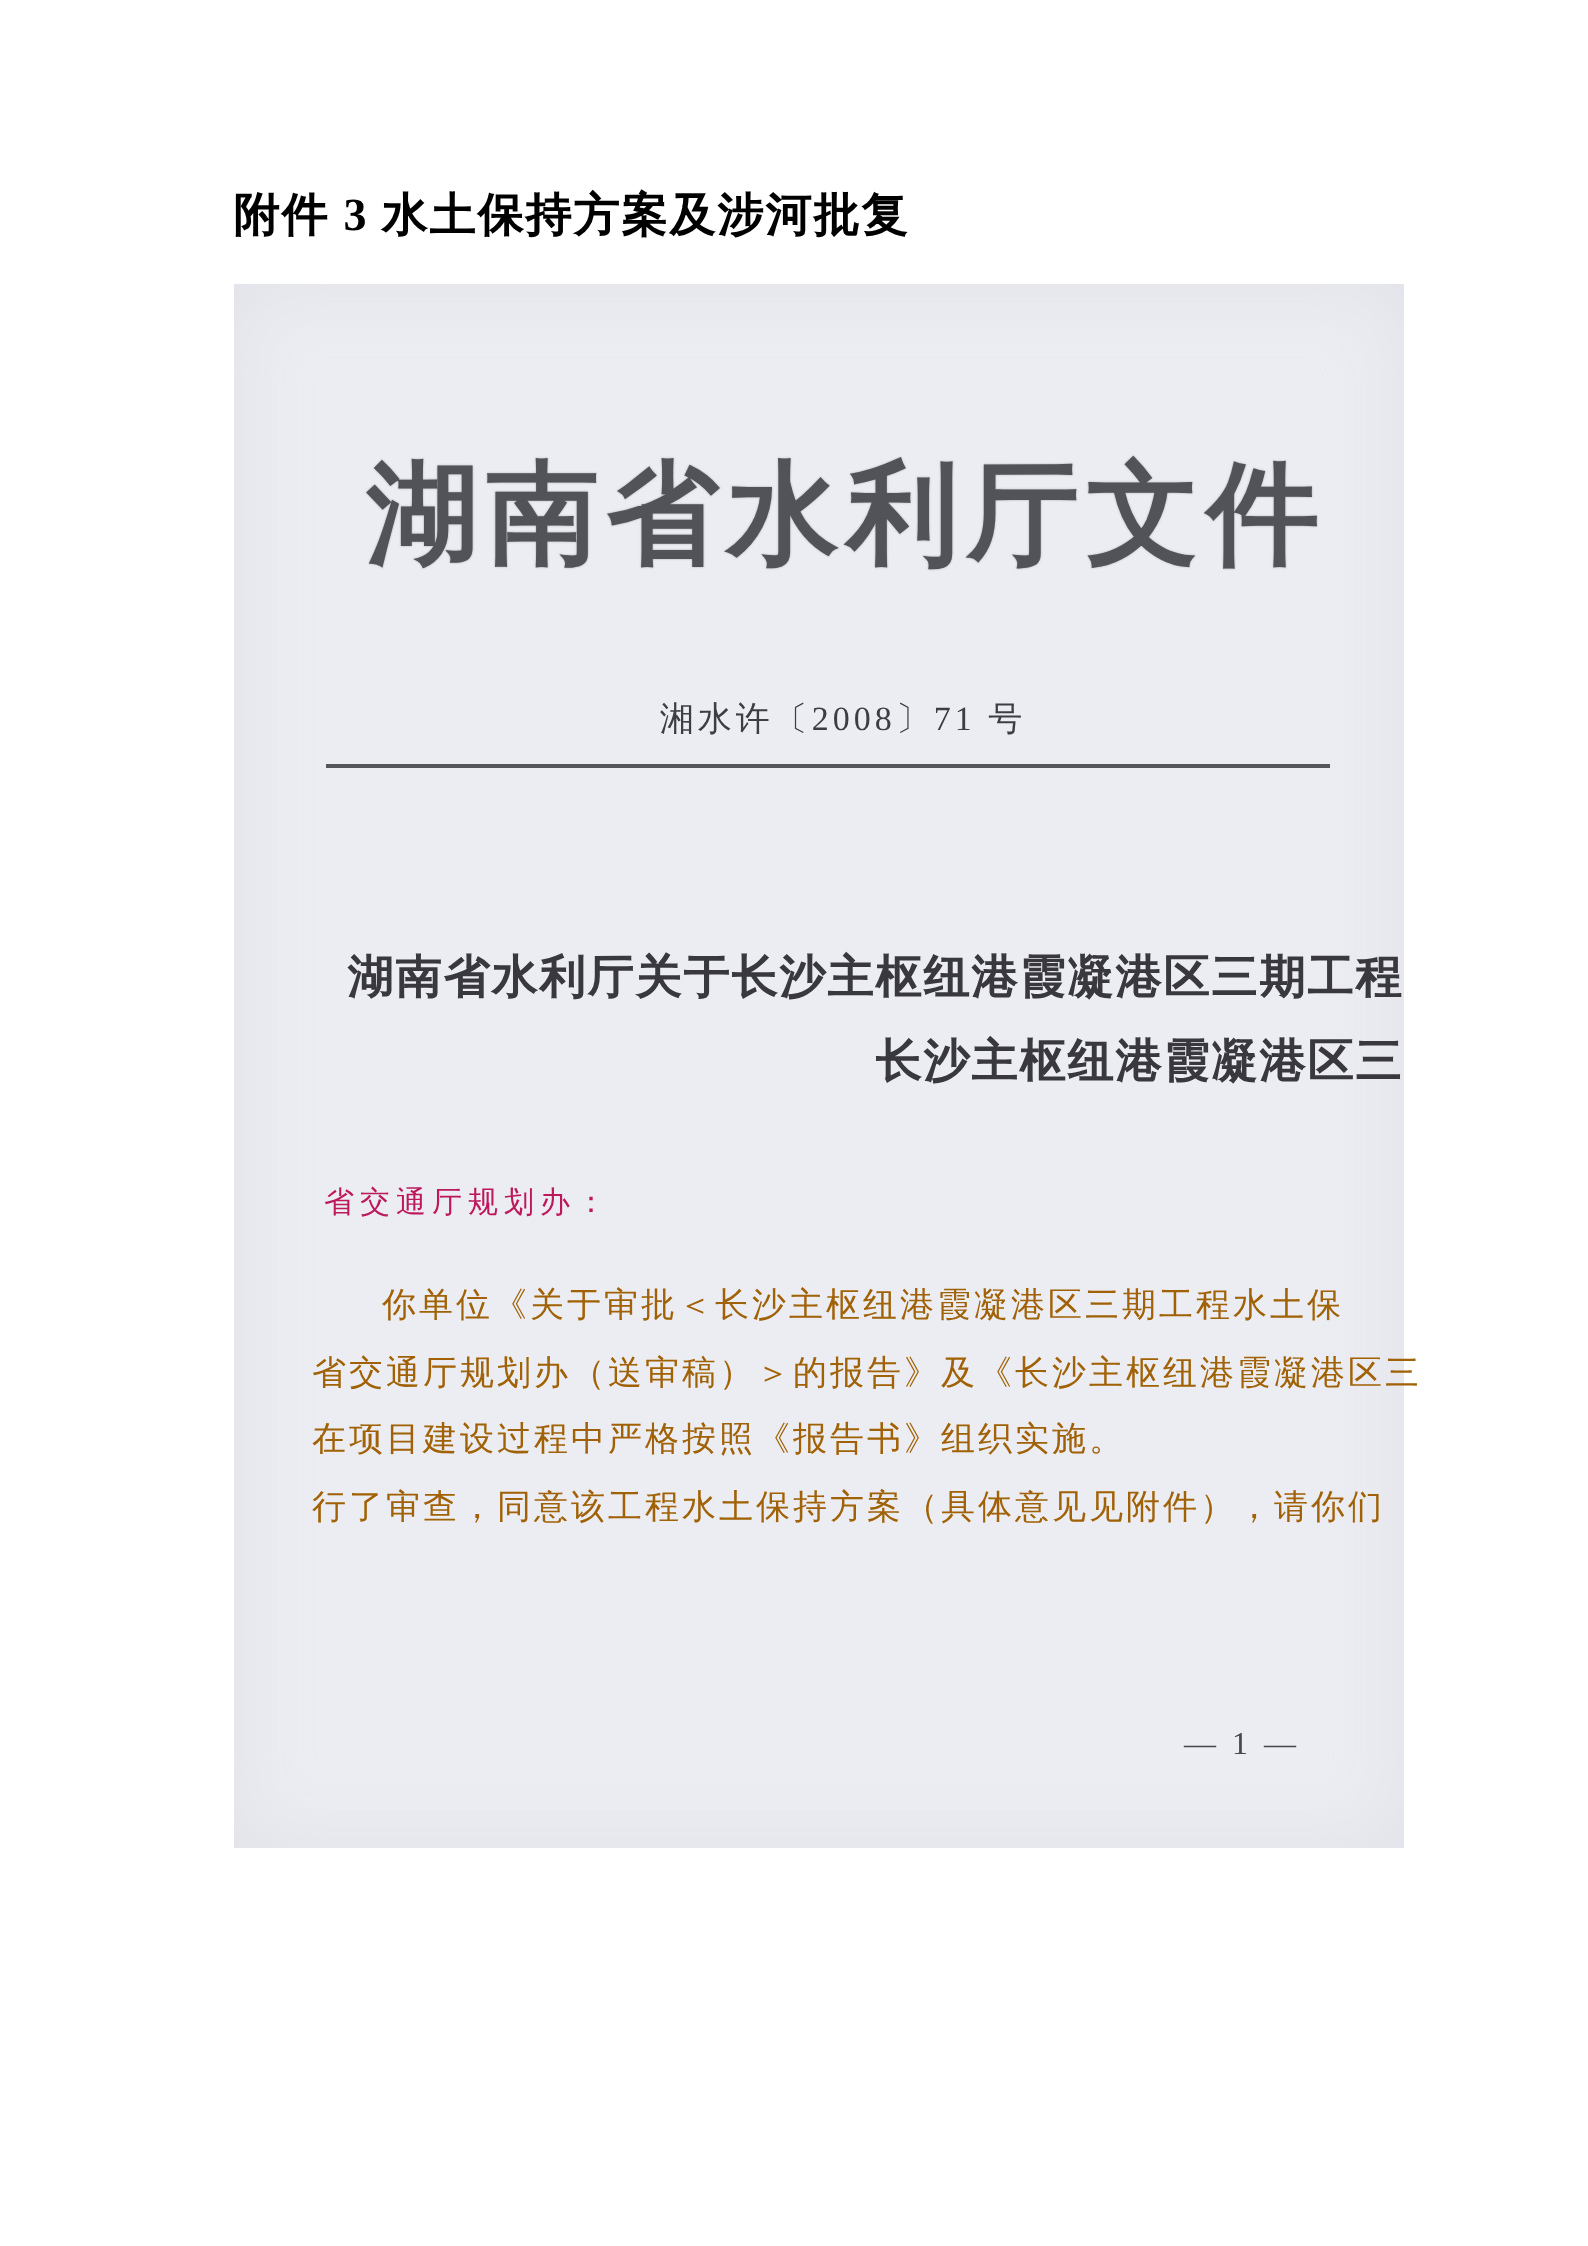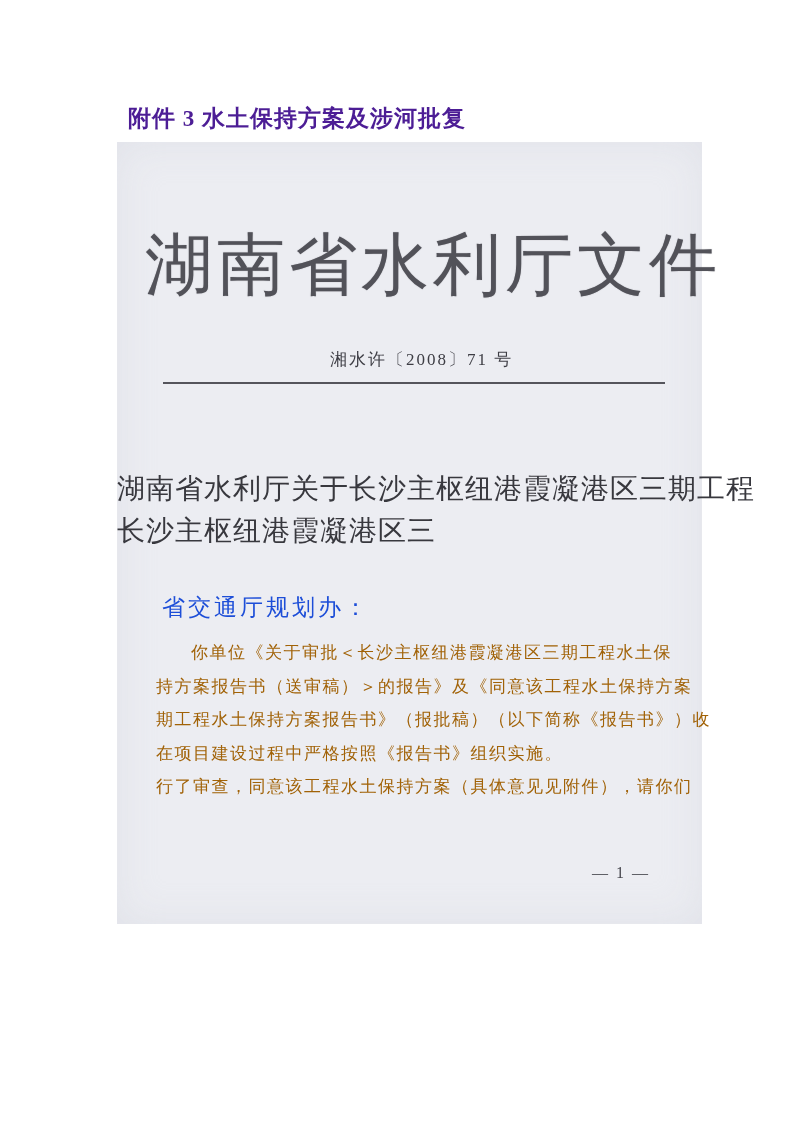--- a/index.html
+++ b/index.html
@@ -14,46 +14,46 @@
     position: relative;
     width: 794px;
     height: 1123px;
     background: #ffffff;
     overflow: hidden;
   }
   .attachment-heading {
     position: absolute;
     left: 117px;
     top: 92px;
-    margin: 11px;
+    margin: 0;
     font-size: 23px;
     font-weight: bold;
-    color: #4c1d95;
+    color: #000000;
     letter-spacing: 1px;
     white-space: nowrap;
   }
   
   .scan {
     position: absolute;
     left: 117px;
     top: 142px;
     width: 585px;
     height: 782px;
     background: #ecedf2;
     box-shadow: inset 0 0 40px rgba(210,212,222,0.45);
   }
   .agency-header {
     position: absolute;
     left: 0;
     right: 0;
     top: 78px;
     padding-left: 28px;
     text-align: center;
-    font-size: 68px;
-    font-weight: 400;
+    font-size: 56px;
+    font-weight: 700;
     color: #525259;
     letter-spacing: 4px;
     white-space: nowrap;
     text-shadow: 0 0 1px rgba(82,82,90,0.5);
   }
   .doc-number {
     position: absolute;
     left: 0;
     right: 0;
     top: 206px;
@@ -70,34 +70,34 @@
     top: 240px;
     width: 502px;
     height: 2px;
     background: #55555c;
   }
   .doc-title {
     position: absolute;
     left: 0;
     right: 0;
     top: 326px;
-    text-align: left;
-    font-size: 28px;
-    font-weight: normal;
+    text-align: right;
+    font-size: 23px;
+    font-weight: bold;
     color: #38383e;
     letter-spacing: 1px;
     line-height: 42px;
   }
   .doc-title div { white-space: nowrap; }
   .salutation {
     position: absolute;
     left: 45px;
     top: 450px;
-    font-size: 23px;
-    color: #1d4ed8;
+    font-size: 15px;
+    color: #be185d;
     letter-spacing: 3px;
     white-space: nowrap;
   }
   .body-text {
     position: absolute;
     left: 39px;
     top: 494px;
     width: 500px;
     font-size: 17px;
     color: #a16207;
@@ -133,22 +133,21 @@
 
     <div class="doc-title">
       <div>湖南省水利厅关于长沙主枢纽港霞凝港区三期工程</div>
       <div>长沙主枢纽港霞凝港区三</div>
     </div>
 
     <div class="salutation">省交通厅规划办：</div>
 
     <div class="body-text">
       <div class="body-line indent">你单位《关于审批＜长沙主枢纽港霞凝港区三期工程水土保</div>
-      <div class="body-line">持方案报告书（送审稿）＞的报告》及《同意该工程水土保持方案</div>
-      <div class="body-line">期工程水土保持方案报告书》（报批稿）（以下简称《报告书》）收</div>
+      <div class="body-line">省交通厅规划办（送审稿）＞的报告》及《长沙主枢纽港霞凝港区三</div>
       <div class="body-line">在项目建设过程中严格按照《报告书》组织实施。</div>
       <div class="body-line">行了审查，同意该工程水土保持方案（具体意见见附件），请你们</div>
     </div>
 
     <div class="page-number">— 1 —</div>
 
   </div>
 </div>
 
 </body></html>

